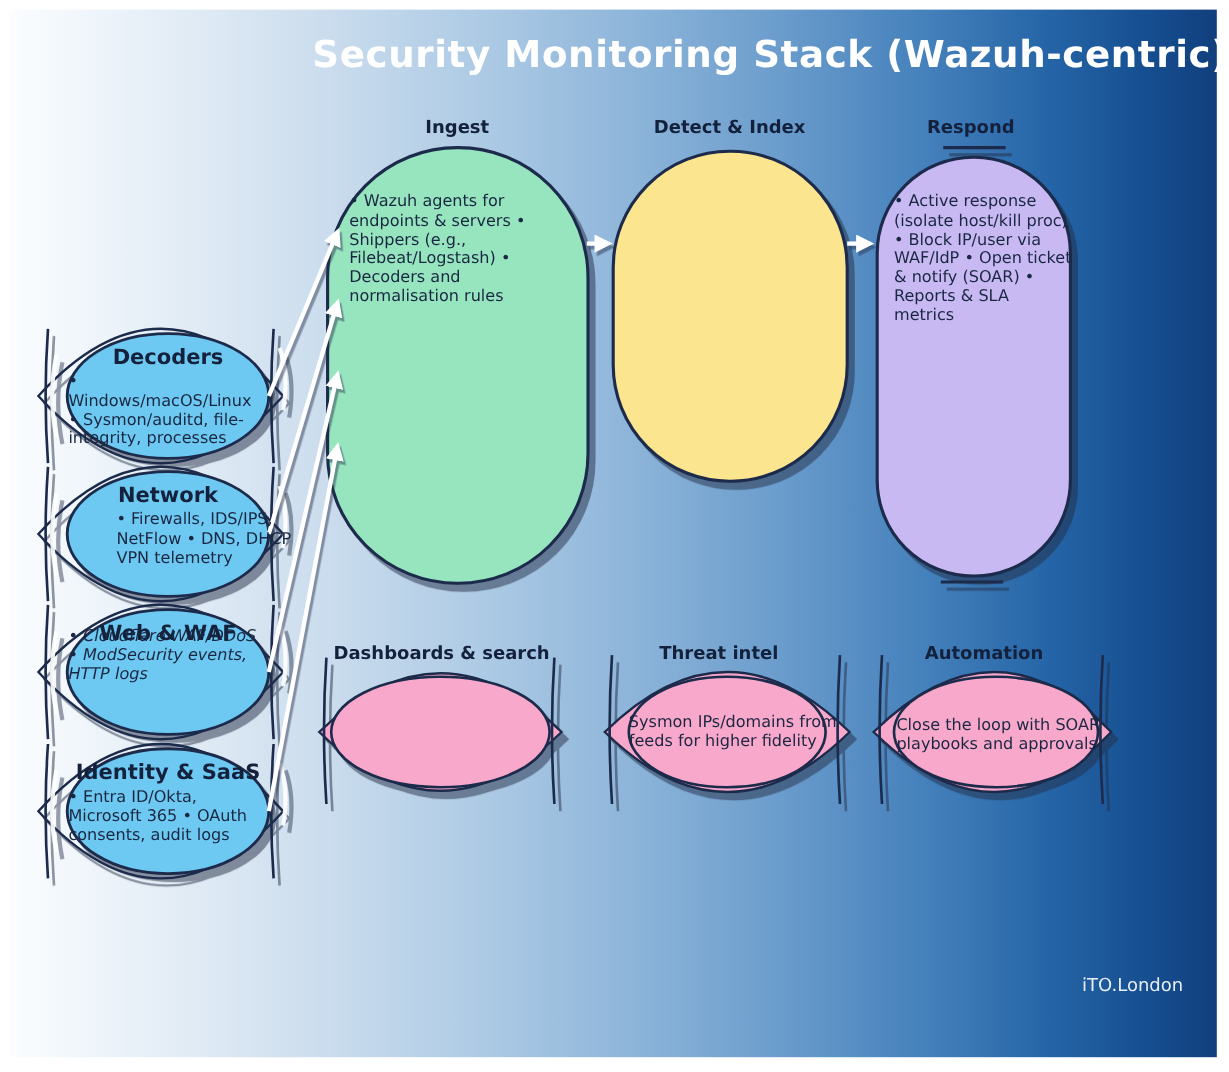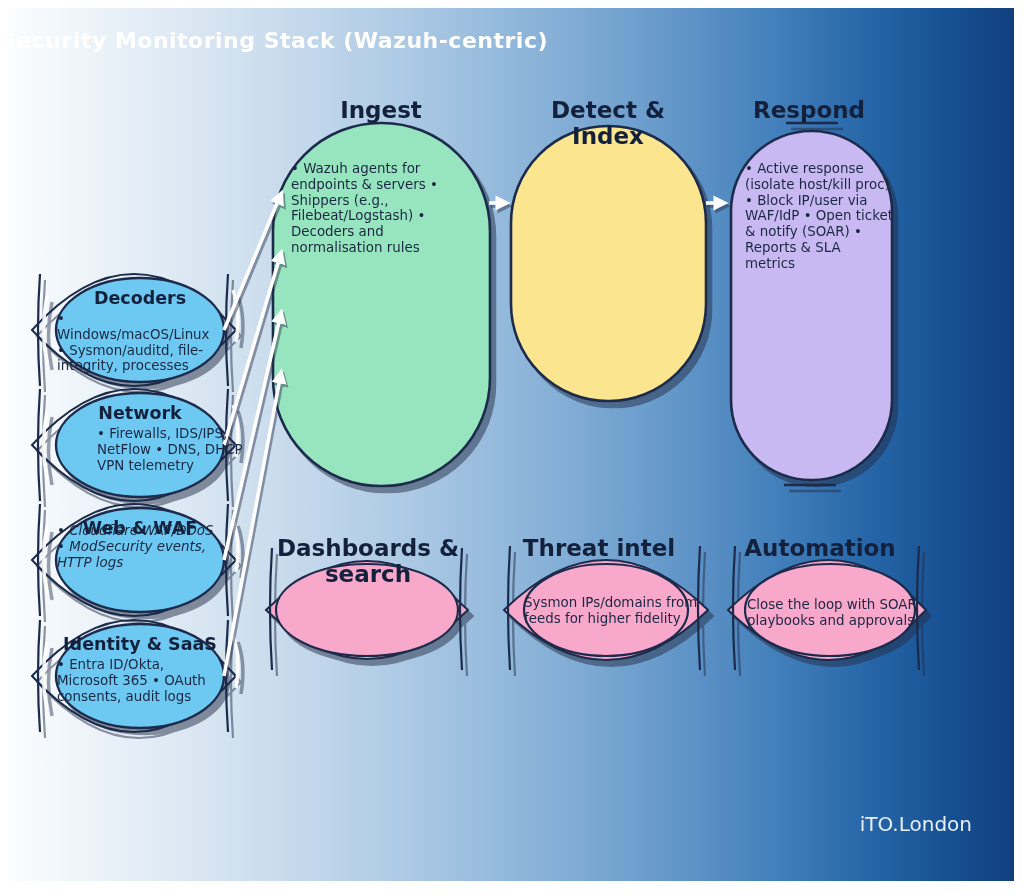--- a/index.html
+++ b/index.html
@@ -9,27 +9,27 @@
   }
   #bg{
     position:absolute;top:8px;left:8px;right:10px;bottom:12px;
     background:linear-gradient(to right,
       #fbfdff 0%, #f0f6fb 6%, #dfeaf4 16%, #c7daec 28%, #abc9e4 40%,
       #8cb4d9 52%, #6a9ccc 64%, #4480bb 76%, #2565a7 86%, #164f91 94%, #113f7d 100%);
   }
   #flow-svg{position:absolute;top:0;left:0;}
   .txt{position:absolute;color:#1a2742;}
   .title{
-    top:28px;left:0;width:100%;text-align:left;color:#ffffff;
-    font-size:22px;font-weight:bold;letter-spacing:.5px;
+    top:28px;left:0;width:100%;text-align:right;color:#ffffff;
+    font-size:31px;font-weight:bold;letter-spacing:.5px;
   }
-  .h{font-size:23px;font-weight:bold;color:#14213c;text-align:center;}
+  .h{font-size:15px;font-weight:bold;color:#14213c;text-align:center;}
   .body{font-size:13.4px;line-height:1.18;}
   .ntitle{font-size:17.5px;font-weight:bold;color:#14213c;text-align:center;}
-  .footer{top:812px;right:52px;color:#e8eef6;font-size:20px;}
+  .footer{top:812px;right:38px;color:#e8eef6;font-size:15px;}
   .nshadow{filter:drop-shadow(5px 6px 0.5px rgba(35,45,70,0.5));}
   .ashadow{filter:drop-shadow(2px 3px 0px rgba(35,45,70,0.45));}
 </style>
 </head>
 <body>
 
 <div id="canvas">
   <div id="bg"></div>
 
   <svg id="flow-svg" width="1024" height="893" viewBox="0 0 1024 893">

